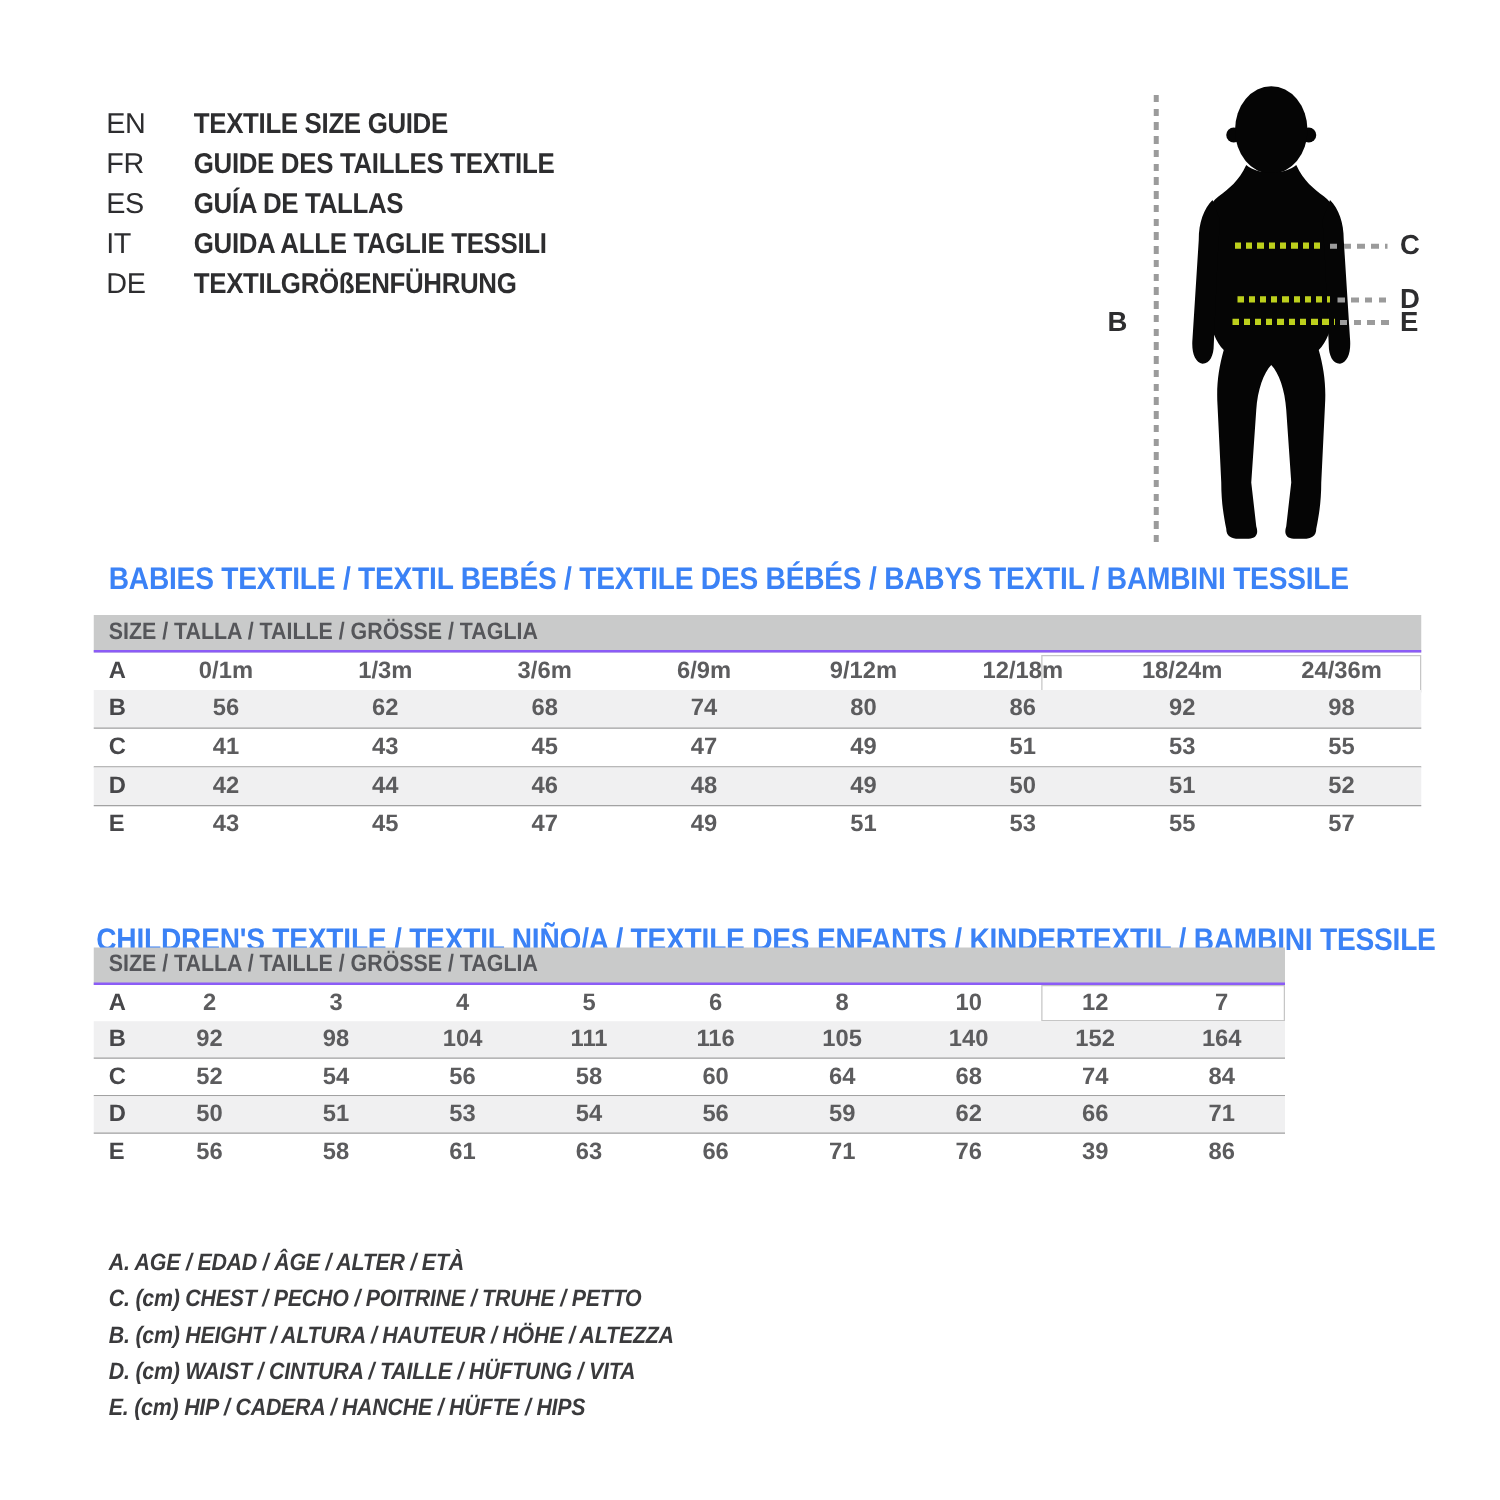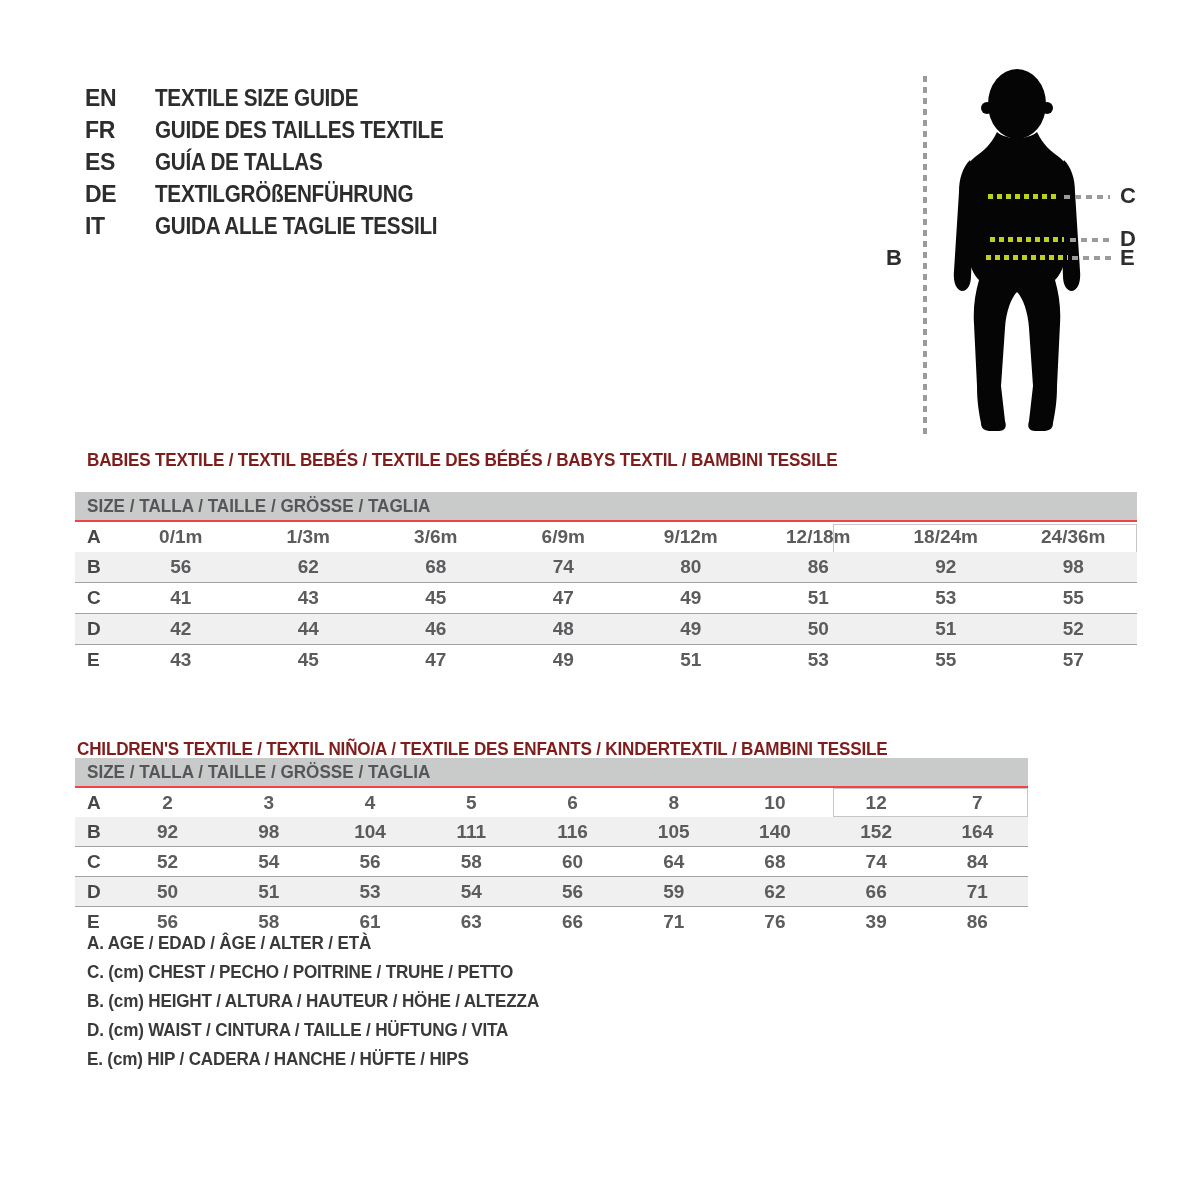--- a/index.html
+++ b/index.html
@@ -5,57 +5,57 @@
   html,body{margin:0;padding:0;background:#ffffff;}
   .canvas{
     position:relative;width:1200px;height:1200px;background:#ffffff;overflow:hidden;
     font-family:"Liberation Sans",sans-serif;
   }
   .condense{display:inline-block;white-space:nowrap;transform:scaleX(0.9);transform-origin:left center;}
 
   
   .languages{position:absolute;left:85px;top:82px;}
   .lang-row{display:flex;height:32px;align-items:center;}
-  .lang-code{width:70px;font-size:23px;font-weight:700;color:#2d2d2f;letter-spacing:-0.3px;}
+  .lang-code{width:70px;font-size:23px;font-weight:400;color:#2d2d2f;letter-spacing:-0.3px;}
   .lang-label{font-size:23px;font-weight:700;color:#2d2d2f;letter-spacing:-0.3px;}
 
   
   .figure-svg{position:absolute;left:948px;top:58px;width:140px;height:378px;}
   .vdash{position:absolute;left:923px;top:76px;width:4px;height:362px;
     background:repeating-linear-gradient(180deg,#9b9b9b 0 6px,transparent 6px 11px);}
   .hdot-green{position:absolute;height:5px;
     background:repeating-linear-gradient(90deg,#bdd01c 0 5px,transparent 5px 9px);}
   .hdash-gray{position:absolute;height:4px;
     background:repeating-linear-gradient(90deg,#9b9b9b 0 6px,transparent 6px 11px);}
   .fig-label{position:absolute;font-size:22px;line-height:20px;font-weight:700;color:#2d2d2f;}
 
   
-  .section-heading{position:absolute;font-size:19px;font-weight:700;color:#7f1d1d;letter-spacing:-0.2px;}
+  .section-heading{position:absolute;font-size:25px;font-weight:700;color:#3b82f6;letter-spacing:-0.2px;}
 
   
   .size-table{position:absolute;}
   #babies-table{left:75px;top:492px;width:1062px;}
   #children-table{left:75px;top:758px;width:953px;}
-  .table-header{height:28px;background:#c9caca;border-bottom:2px solid #ef4444;
+  .table-header{height:28px;background:#c9caca;border-bottom:2px solid #8b5cf6;
     display:flex;align-items:center;padding-left:12px;}
   .table-header span{font-size:19px;font-weight:700;color:#55565a;}
   .trow{display:grid;align-items:center;}
   #babies-table .trow{height:30px;grid-template-columns:42px repeat(8,1fr);}
   #children-table .trow{height:29px;grid-template-columns:42px repeat(9,1fr);}
   .trow.striped{background:#f0f0f1;}
   .trow.sep{border-bottom:1px solid #a2a2a2;}
   .cell{font-size:19px;font-weight:700;color:#5c5c5e;text-align:center;}
   .cell.lbl{text-align:left;padding-left:12px;color:#47474a;}
 
   .highlight-box{position:absolute;background:#ffffff;border:1px solid #c6c6c6;box-sizing:border-box;}
   #babies-highlight{left:833px;top:524px;width:304px;height:30px;}
   #children-highlight{left:833px;top:788px;width:195px;height:29px;}
 
   
-  .legend{position:absolute;left:87px;top:928px;}
+  .legend{position:absolute;left:87px;top:996px;font-style:italic;}
   .legend-line{height:29px;display:flex;align-items:center;}
   .legend-line span{font-size:19px;font-weight:700;color:#3a3a3c;letter-spacing:-0.2px;}
 </style>
 </head>
 <body>
 
 <div class="canvas">
 
   <div class="languages">
       <div class="lang-row">
@@ -64,26 +64,26 @@
       </div>
       <div class="lang-row">
         <span class="lang-code">FR</span>
         <span class="lang-label condense">GUIDE DES TAILLES TEXTILE</span>
       </div>
       <div class="lang-row">
         <span class="lang-code">ES</span>
         <span class="lang-label condense">GUÍA DE TALLAS</span>
       </div>
       <div class="lang-row">
+        <span class="lang-code">IT</span>
+        <span class="lang-label condense">GUIDA ALLE TAGLIE TESSILI</span>
+      </div>
+      <div class="lang-row">
         <span class="lang-code">DE</span>
         <span class="lang-label condense">TEXTILGRÖßENFÜHRUNG</span>
-      </div>
-      <div class="lang-row">
-        <span class="lang-code">IT</span>
-        <span class="lang-label condense">GUIDA ALLE TAGLIE TESSILI</span>
       </div>
     </div>
 
   <svg class="figure-svg" viewBox="0 0 140 378" aria-hidden="true">
     <g fill="#050505">
       <circle cx="39" cy="50" r="6"></circle>
       <circle cx="99" cy="50" r="6"></circle>
       <ellipse cx="69" cy="46" rx="29" ry="35"></ellipse>
       <path d="M49,74 C58,82 80,82 89,74 C95,87 103,93 111,99 C119,105 123,115 123,129 L119,190 C118,205 113,216 107,222 C111,236 113,250 112,266 L109,328 C109,344 107,355 105,365 C105,371 101,373 95,373 L87,373 C81,373 79,369 81,363 L85,328 L81,270 C80,254 75,240 69,234 C63,240 58,254 57,270 L53,328 L57,363 C59,369 57,373 51,373 L43,373 C37,373 33,371 33,365 C31,355 29,344 29,328 L26,266 C25,250 27,236 31,222 C25,216 20,205 19,190 L15,129 C15,115 19,105 27,99 C35,93 43,87 49,74 Z"></path>
       <path d="M22,102 C15,109 11,120 11,134 L6,213 C5,224 8,232 14,233 C20,233 23,226 23,218 L26,150 L28,118 Z"></path>

